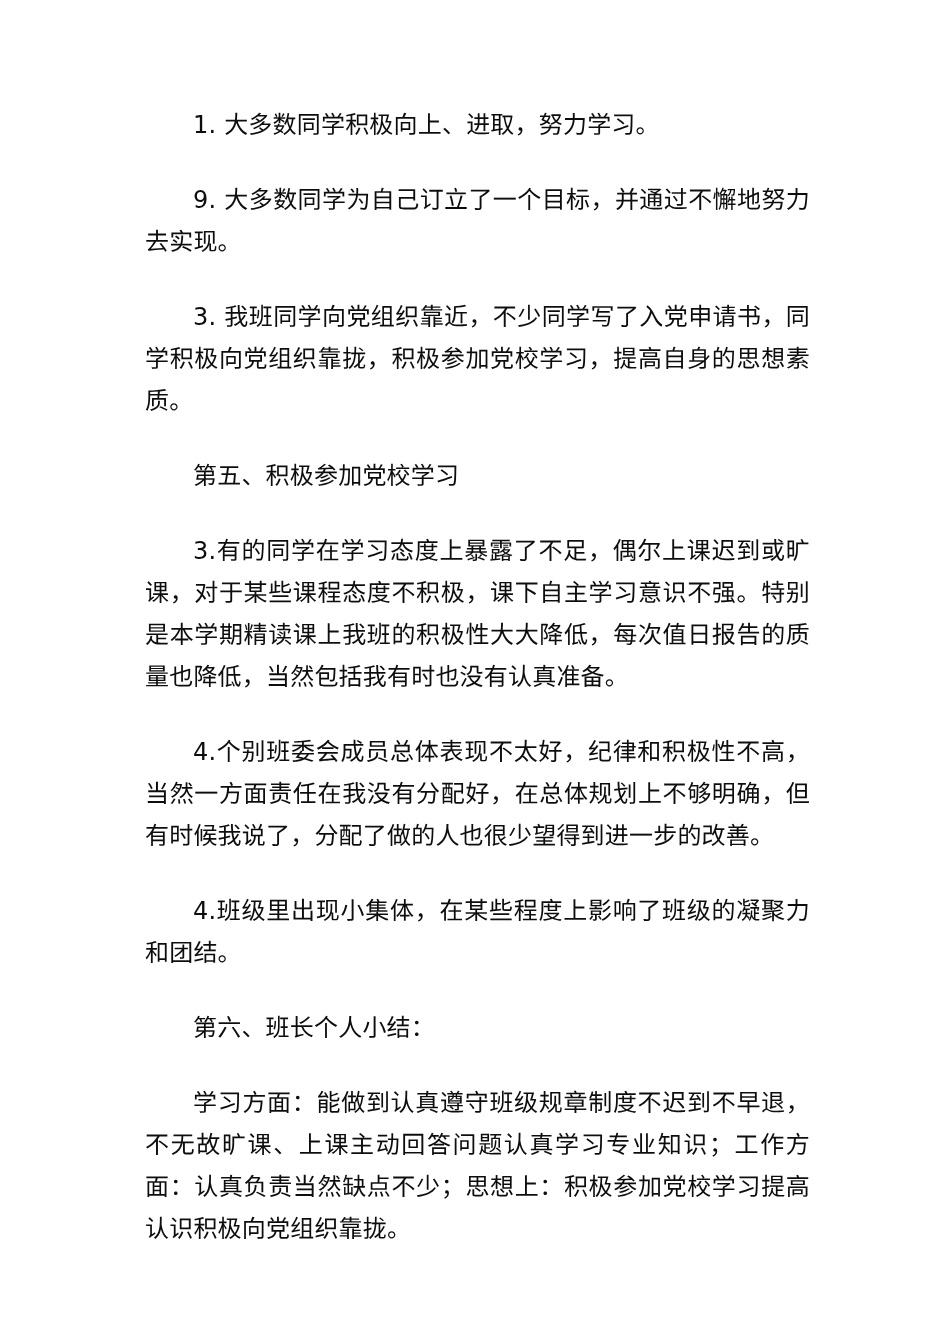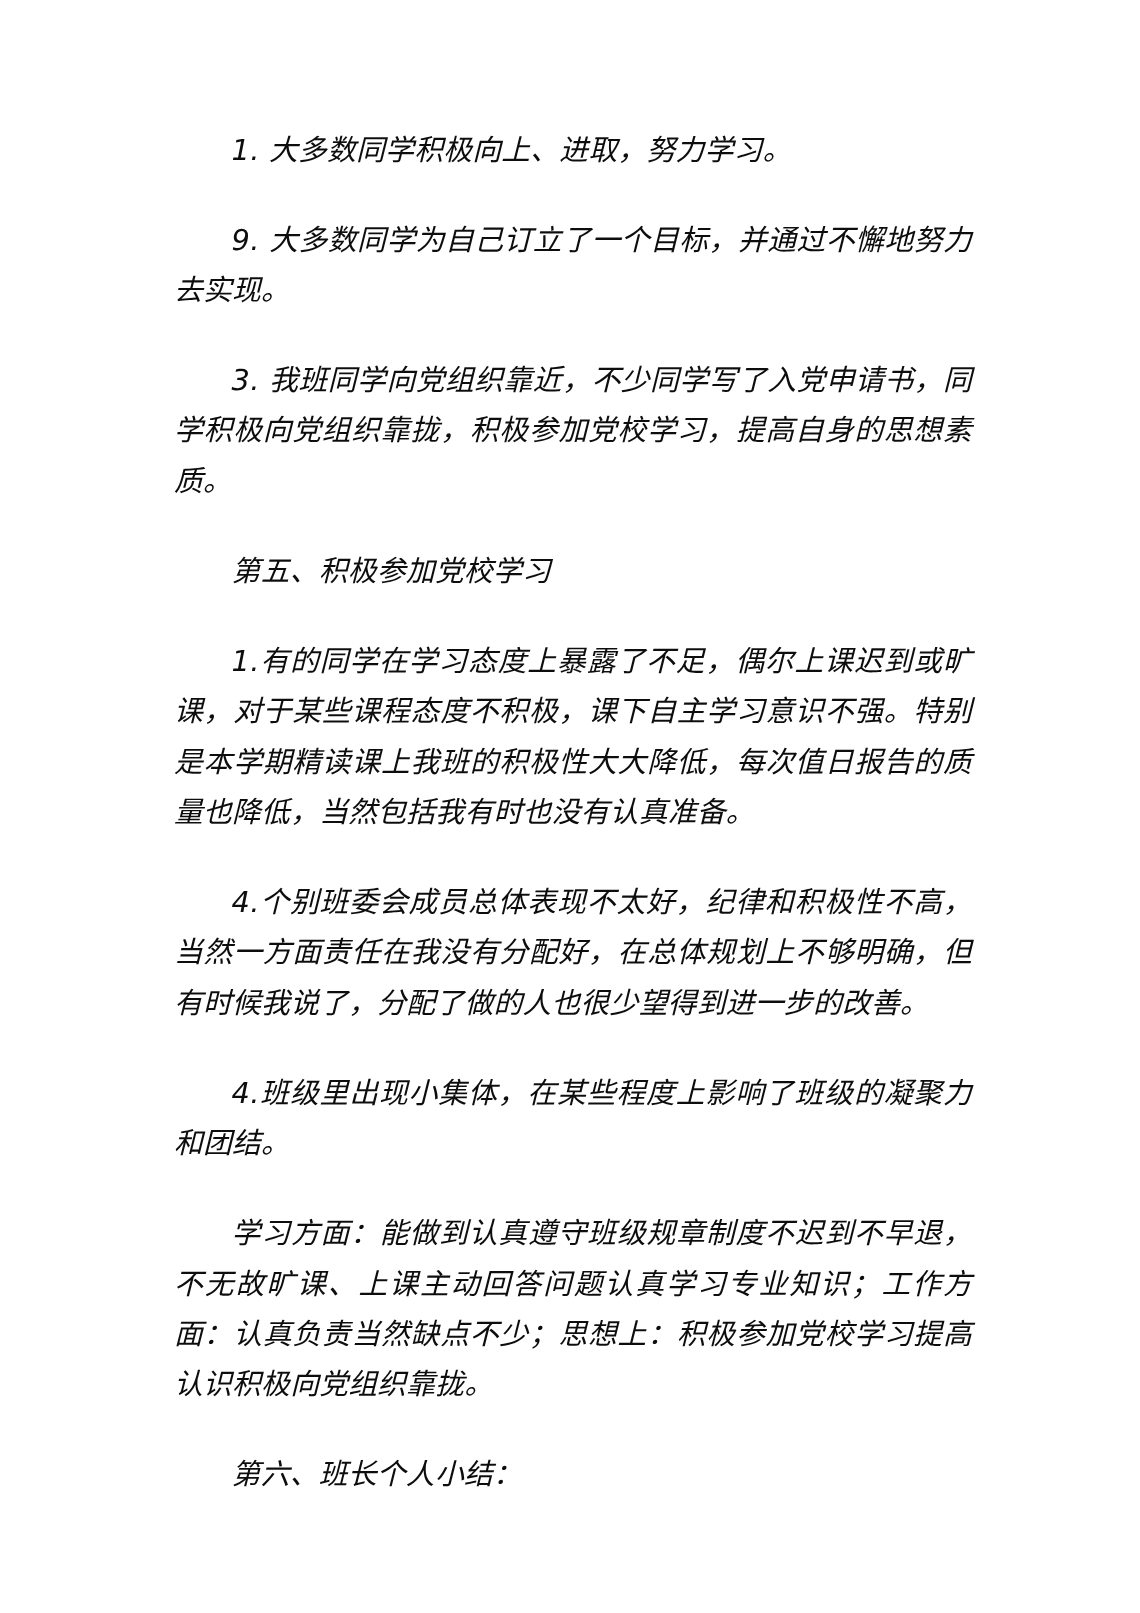--- a/index.html
+++ b/index.html
@@ -10,21 +10,20 @@
   }
 
   .page {
     position: relative;
     width: 950px;
     height: 1344px;
     margin: 0 auto;
     background: #ffffff;
     overflow: hidden;
     box-sizing: border-box;
-    font-style: italic;
   }
 
   .doc-body {
     position: absolute;
     left: 145px;
     top: 104px;
     width: 665px;
   }
 
   .para {
@@ -56,25 +55,25 @@
   <div class="doc-body">
 
     <p class="para">1. 大多数同学积极向上、进取，努力学习。</p>
 
     <p class="para">9. 大多数同学为自己订立了一个目标，并通过不懈地努力去实现。</p>
 
     <p class="para">3. 我班同学向党组织靠近，不少同学写了入党申请书，同学积极向党组织靠拢，积极参加党校学习，提高自身的思想素质。</p>
 
     <p class="para heading">第五、积极参加党校学习</p>
 
-    <p class="para">1.有的同学在学习态度上暴露了不足，偶尔上课迟到或旷课，对于某些课程态度不积极，课下自主学习意识不强。特别是本学期精读课上我班的积极性大大降低，每次值日报告的质量也降低，当然包括我有时也没有认真准备。</p>
+    <p class="para">3.有的同学在学习态度上暴露了不足，偶尔上课迟到或旷课，对于某些课程态度不积极，课下自主学习意识不强。特别是本学期精读课上我班的积极性大大降低，每次值日报告的质量也降低，当然包括我有时也没有认真准备。</p>
 
     <p class="para">4.个别班委会成员总体表现不太好，纪律和积极性不高，当然一方面责任在我没有分配好，在总体规划上不够明确，但有时候我说了，分配了做的人也很少望得到进一步的改善。</p>
 
     <p class="para">4.班级里出现小集体，在某些程度上影响了班级的凝聚力和团结。</p>
 
 
+    <p class="para heading">第六、班长个人小结：</p>
+
     <p class="para">学习方面：能做到认真遵守班级规章制度不迟到不早退，不无故旷课、上课主动回答问题认真学习专业知识；工作方面：认真负责当然缺点不少；思想上：积极参加党校学习提高认识积极向党组织靠拢。</p>
-
-    <p class="para heading">第六、班长个人小结：</p>
 
   </div>
 </div>
 
 </body></html>

